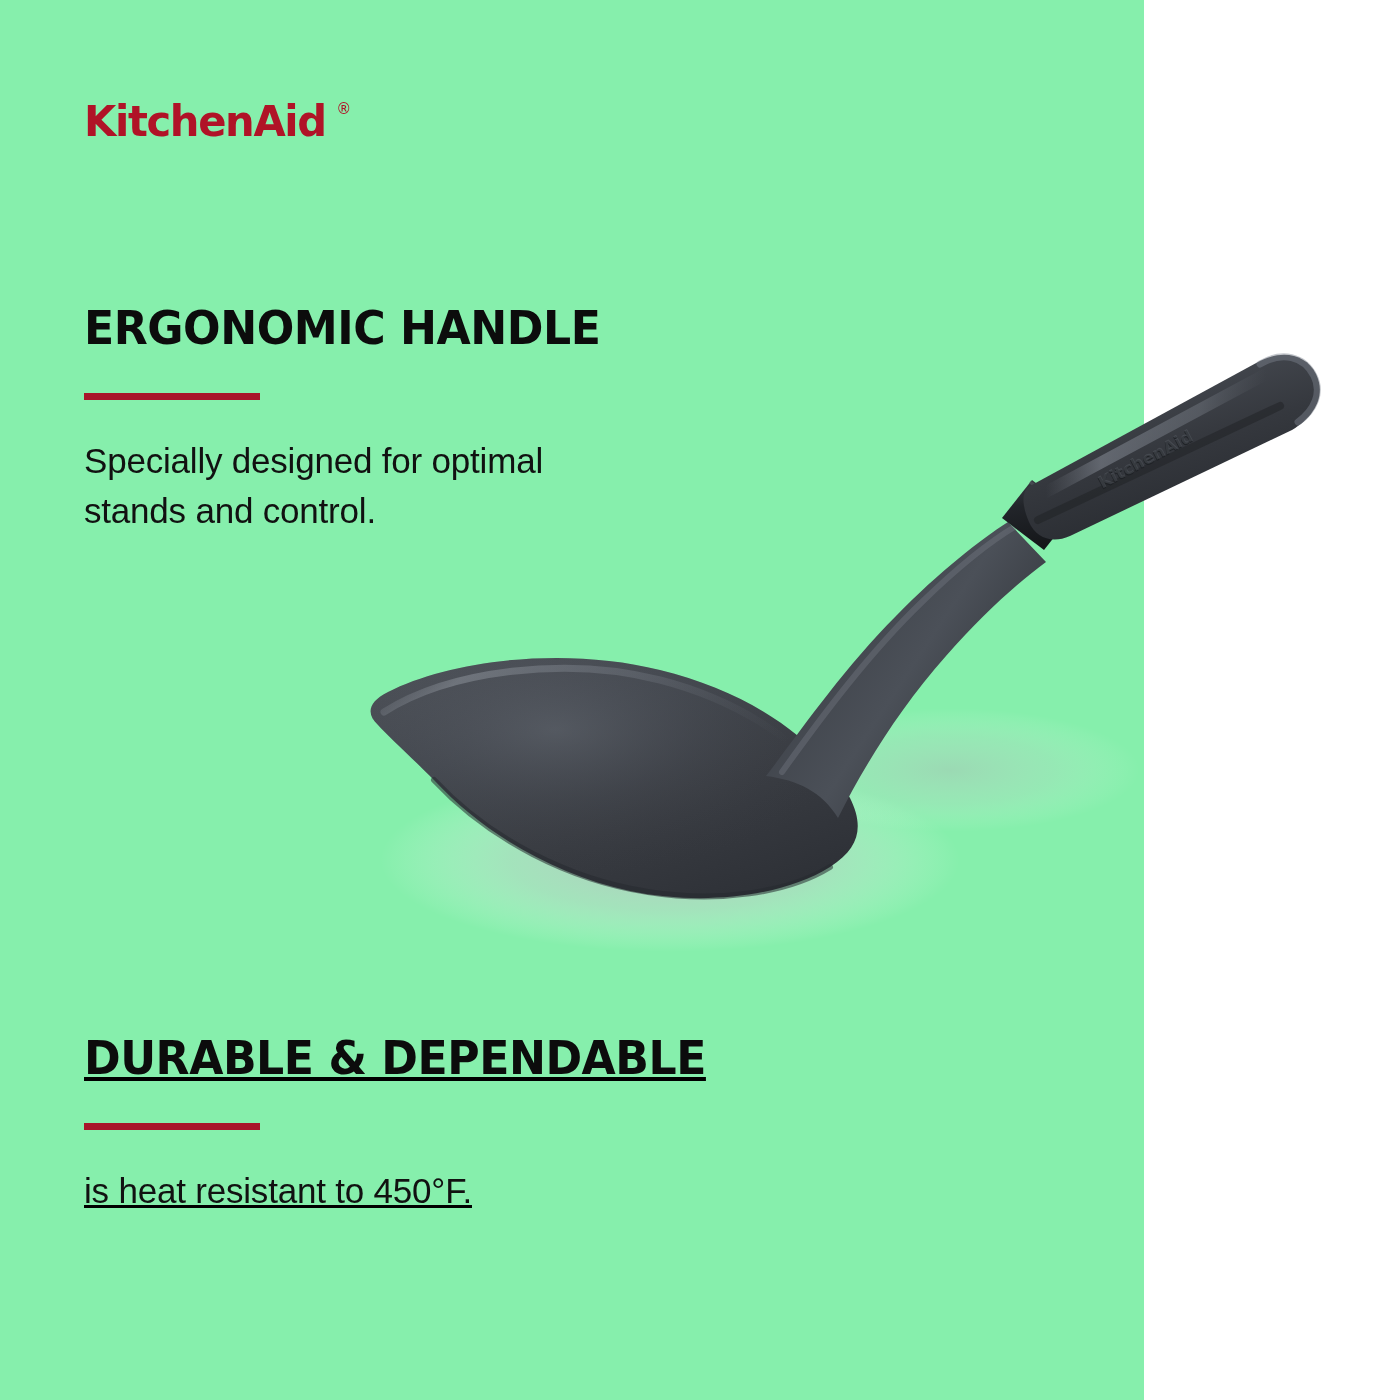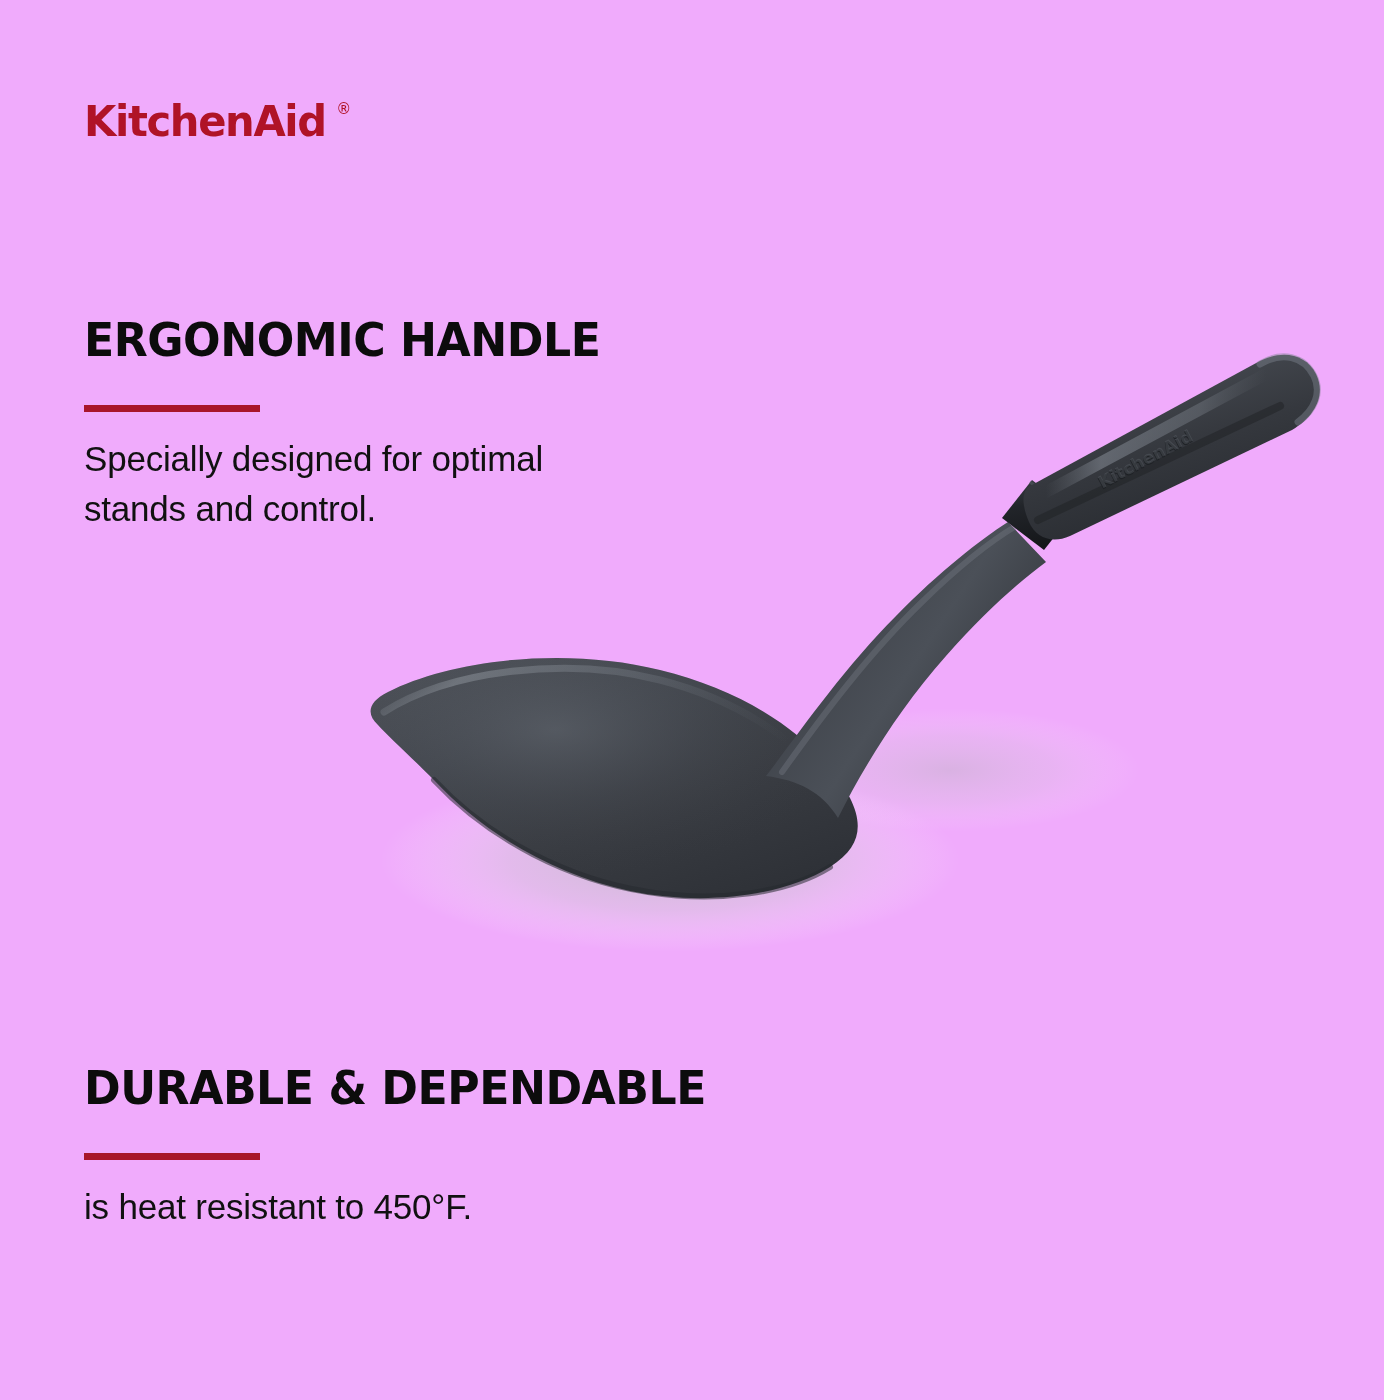--- a/index.html
+++ b/index.html
@@ -10,23 +10,23 @@
     width: 1400px;
     height: 1400px;
     background: #ffffff;
     font-family: "Liberation Sans", sans-serif;
     overflow: hidden;
     position: relative;
   }
 
   #page {
     position: relative;
-    width: 1384px;
+    width: 1144px;
     height: 1400px;
-    background: #f0abfc;
+    background: #86efac;
   }
 
   
   .brand {
     position: absolute;
     left: 84px;
     top: 100px;
     display: flex;
     align-items: flex-start;
     line-height: 1;
@@ -70,30 +70,30 @@
     height: 7px;
     background: #a8162a;
     margin-top: 38px;
   }
   .feature-body {
     font-family: "Liberation Sans", sans-serif;
     font-weight: normal;
     font-size: 35px;
     line-height: 1.42;
     color: #111111;
-    margin-top: 22px;
+    margin-top: 36px;
     letter-spacing: -0.2px;
   }
   .feature-body .ln {
     display: block;
     white-space: nowrap;
   }
 
-  #feature-ergonomic { top: 312px; }
-  #feature-durable   { top: 1060px; }
+  #feature-ergonomic { top: 300px; }
+  #feature-durable   { top: 1030px; text-decoration: underline; }
 
   
   .product {
     position: absolute;
     left: 330px;
     top: 340px;
     width: 1030px;
     height: 640px;
   }
   .product svg { display: block; }

